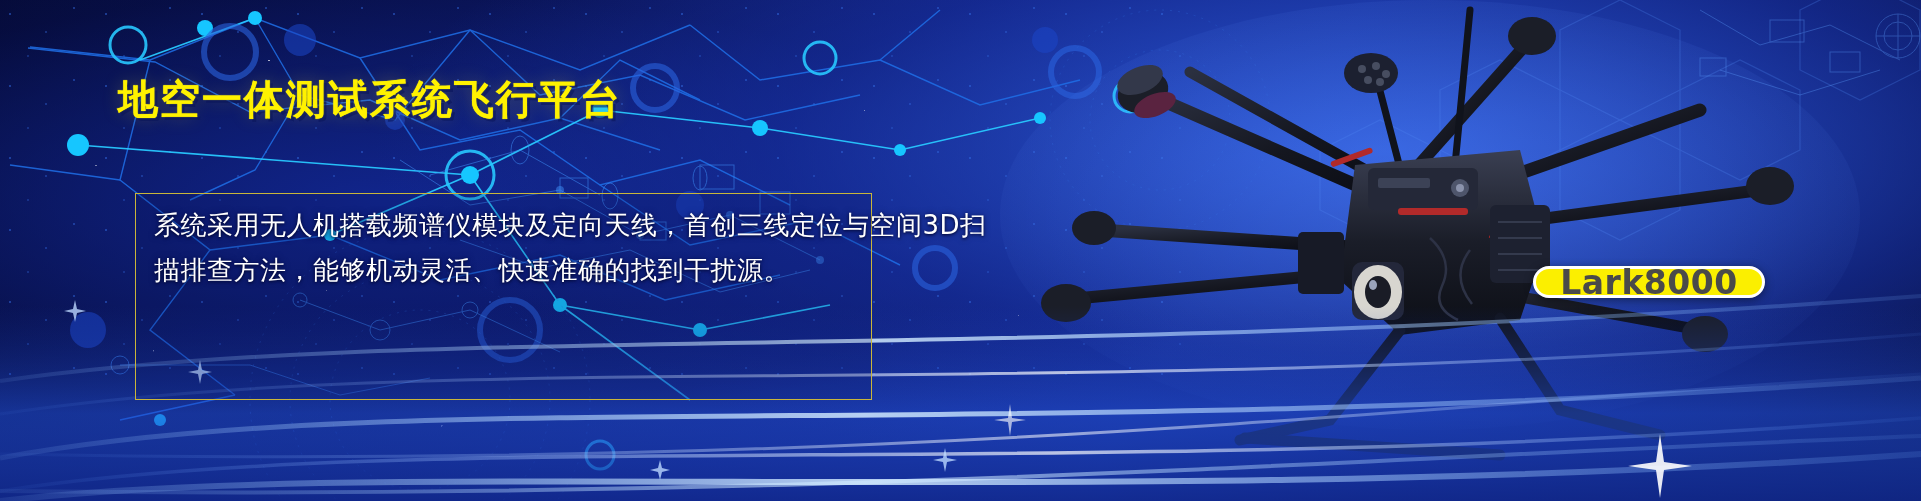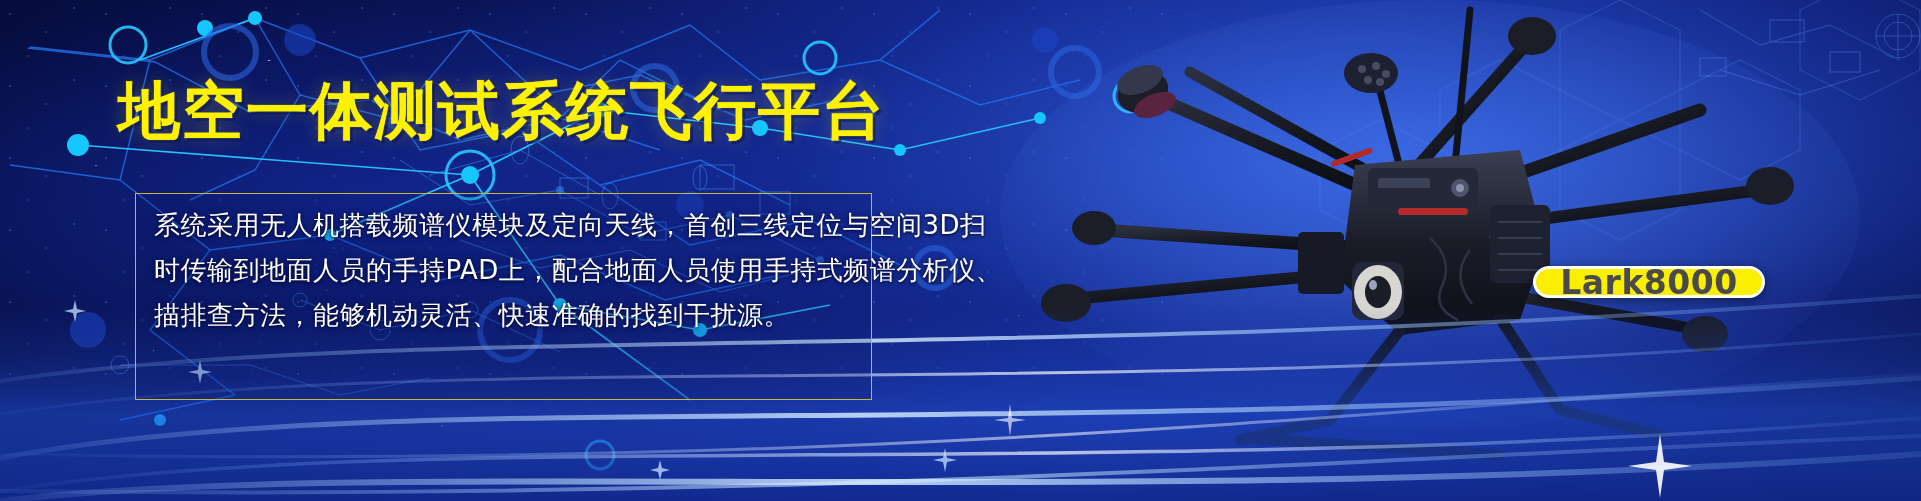--- a/index.html
+++ b/index.html
@@ -39,21 +39,21 @@
       radial-gradient(1.8px 1.8px at 28px 56px, rgba(52,110,230,.35) 50%, transparent 52%);
     background-size:96px 72px, 96px 72px, 96px 72px, 96px 72px;
     opacity:.85;}
 
   
   .layer{position:absolute; inset:0; width:100%; height:100%;}
 
   
   .title{
     position:absolute; left:118px; top:78px;
-    font-size:62px; line-height:1.08; letter-spacing:2px;
+    font-size:40px; line-height:1.08; letter-spacing:2px;
     font-weight:bold; color:#FFF200; white-space:nowrap;
     font-family:"DejaVu Sans","Liberation Sans",sans-serif;
     text-shadow:
       0 0 1px #FFF200,
       3px 3px 0 rgba(10,20,90,.55),
       0 0 18px rgba(255,230,40,.25);
   }
 
   
   .descbox{
@@ -354,21 +354,20 @@
       <path d="M200 360 l2 10 l10 2 l-10 2 l-2 10 l-2 -10 l-10 -2 l10 -2 z"></path>
       <path d="M945 448 l2 10 l10 2 l-10 2 l-2 10 l-2 -10 l-10 -2 l10 -2 z"></path>
       <path d="M660 460 l2 8 l8 2 l-8 2 l-2 8 l-2 -8 l-8 -2 l8 -2 z"></path>
     </g>
   </svg>
 
   <div class="title">地空一体测试系统飞行平台</div>
 
   <div class="descbox">
     <div class="descline">系统采用无人机搭载频谱仪模块及定向天线，首创三线定位与空间3D扫</div>
-    <div class="descline">时传输到地面人员的手持PAD上，配合地面人员使用手持式频谱分析仪、</div>
     <div class="descline">描排查方法，能够机动灵活、快速准确的找到干扰源。</div>
   </div>
 
   <div class="badge">
     <span>Lark8000</span>
   </div>
 
 </div>
 
 </body></html>

